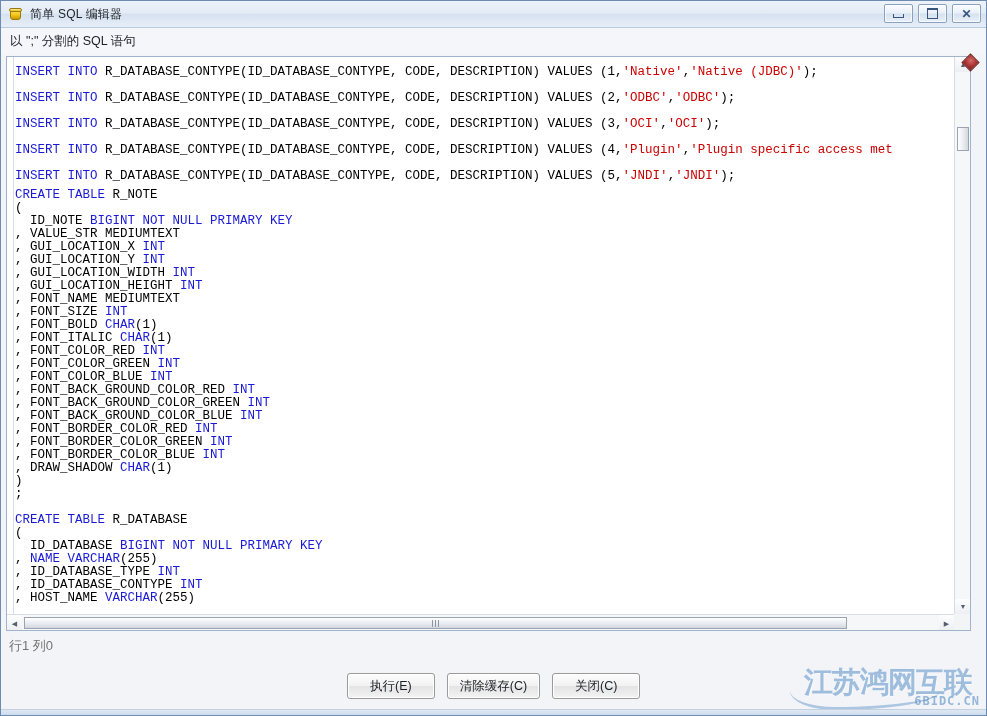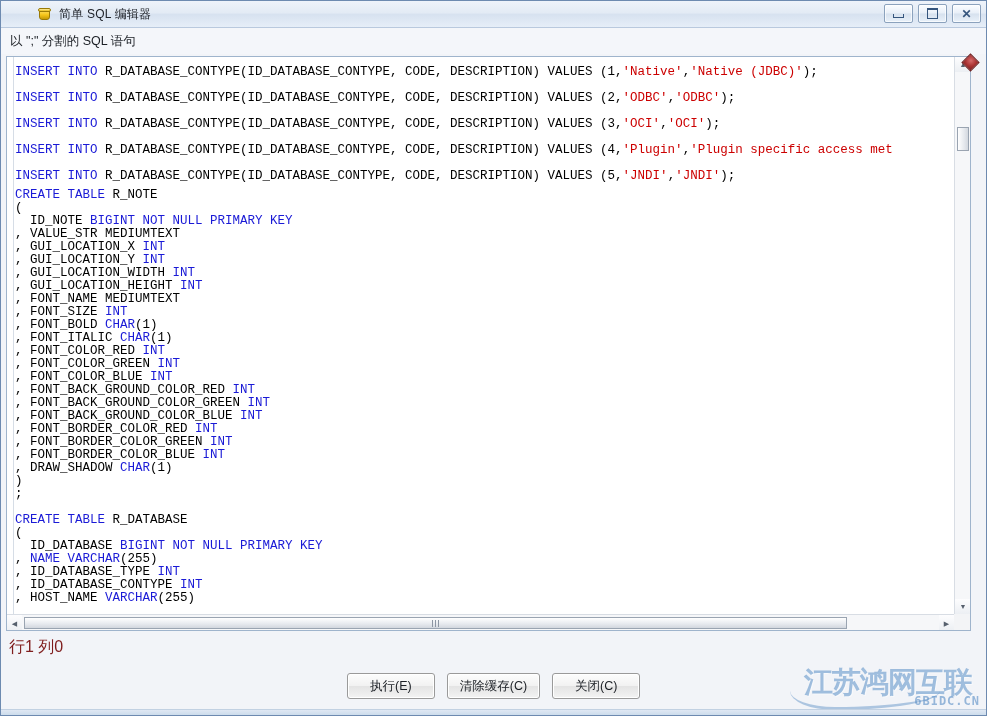--- a/index.html
+++ b/index.html
@@ -25,21 +25,20 @@
   .titlebar {
     position: absolute;
     left: 0; top: 0;
     width: 100%;
     height: 27px;
     background: linear-gradient(to bottom, #eef3fa 0%, #e3ebf5 45%, #d7e2f0 52%, #e6eef8 100%);
     border-bottom: 1px solid #b9c9de;
     box-sizing: border-box;
     display: flex;
     align-items: center;
-    padding-left: 29px;
   }
   .app-icon {
     width: 16px; height: 16px;
     margin-left: 7px;
     margin-right: 6px;
     position: relative;
     flex: 0 0 auto;
   }
   .app-icon .cup {
     position: absolute;
@@ -249,22 +248,22 @@
     border: 1px solid #6d1c1c;
     box-sizing: border-box;
     z-index: 5;
   }
 
   
   .statusbar {
     position: absolute;
     left: 8px;
     top: 636px;
-    font-size: 16px;
-    color: #7f1d1d;
+    font-size: 13px;
+    color: #737373;
   }
 
   
   .buttonbar {
     position: absolute;
     left: 0;
     top: 672px;
     width: 100%;
     height: 36px;
     display: flex;

